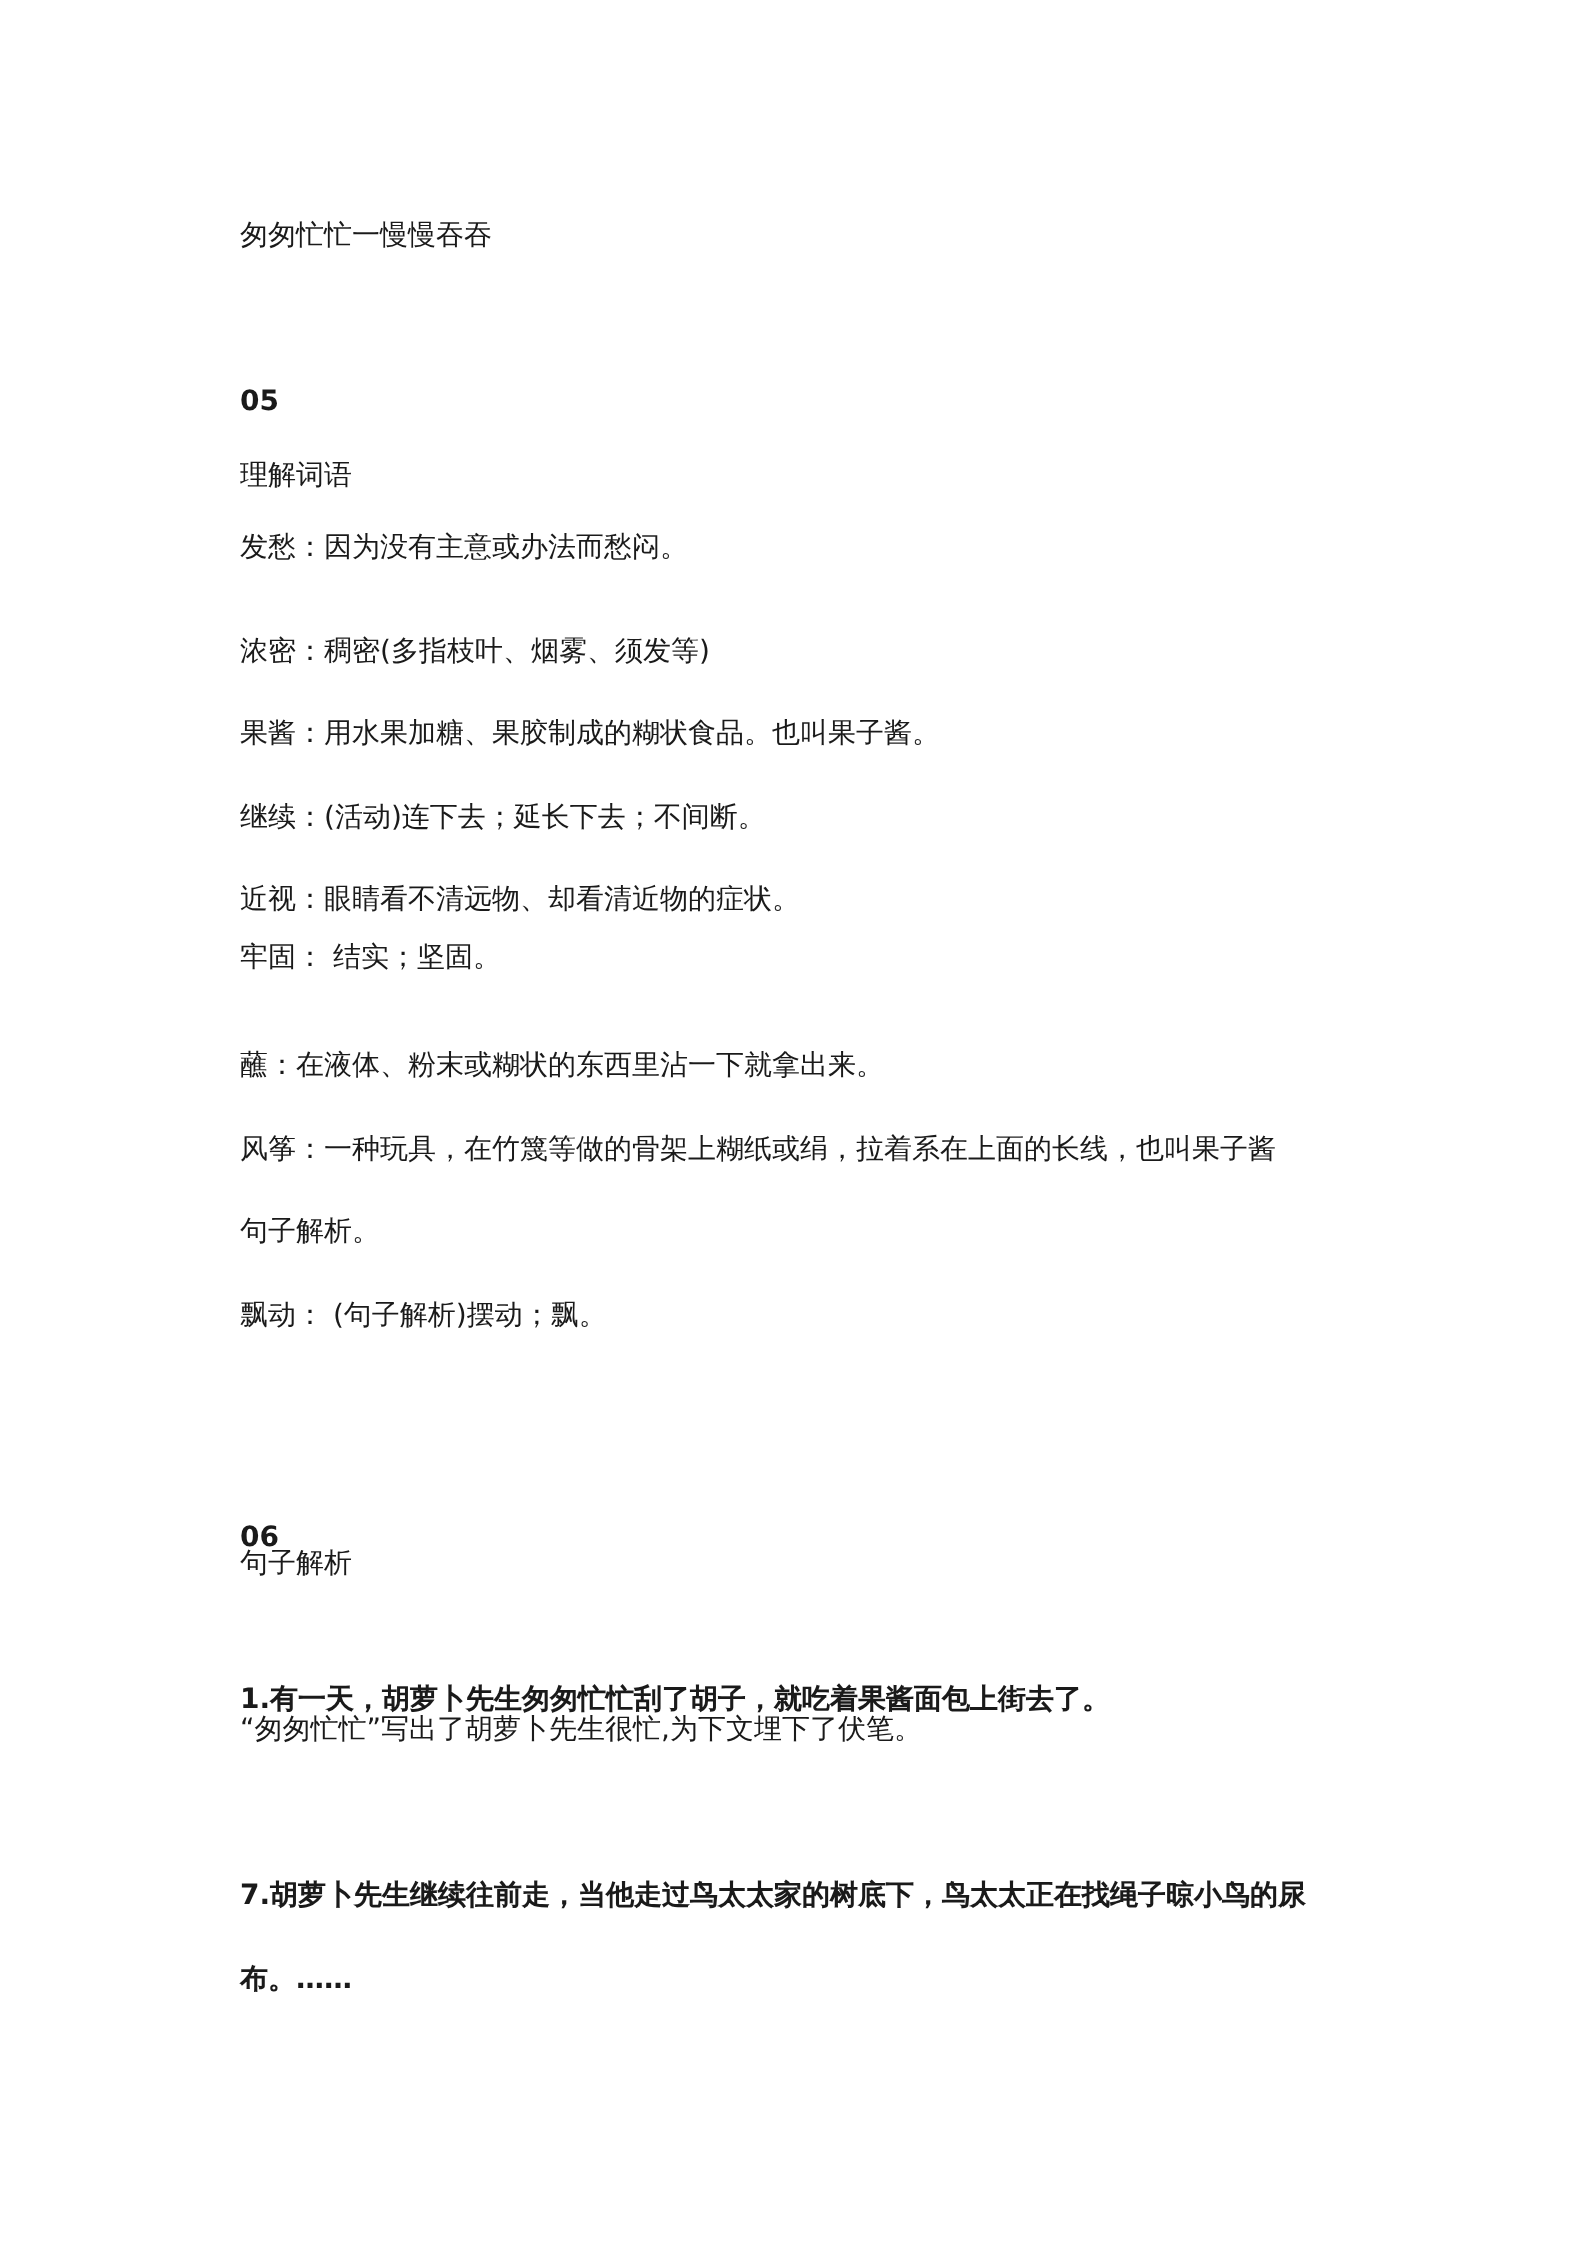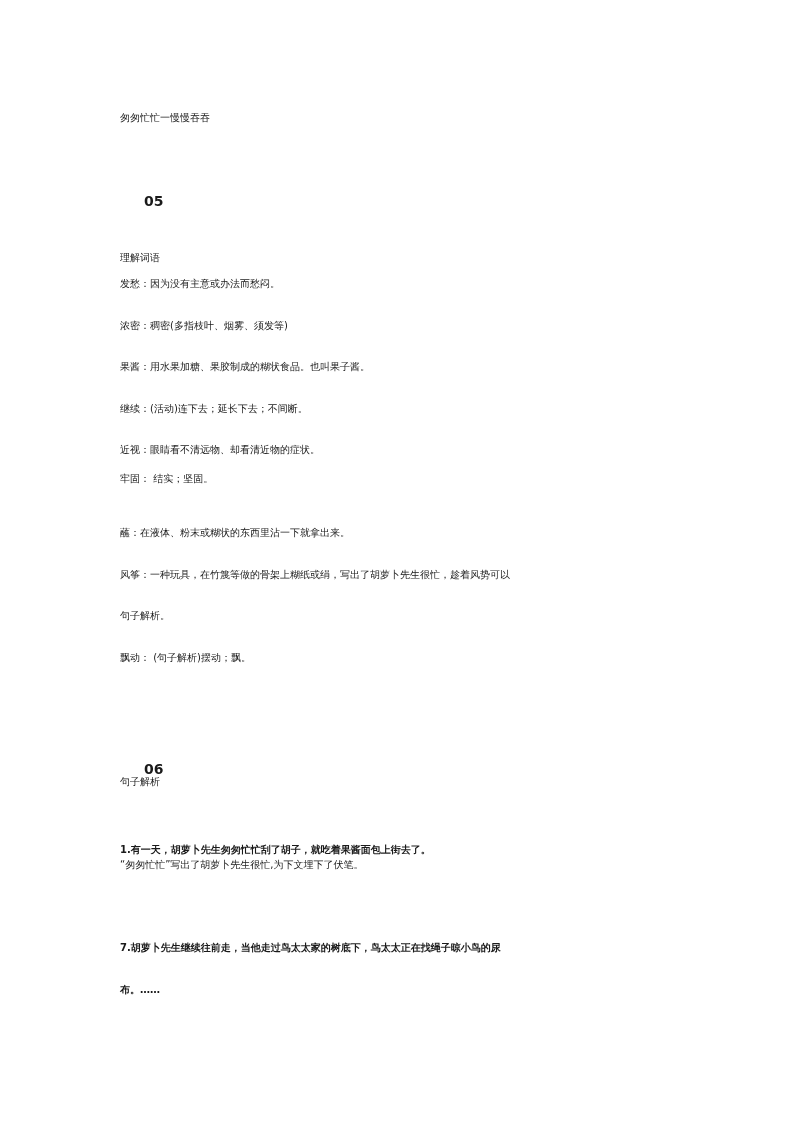--- a/index.html
+++ b/index.html
@@ -1,37 +1,37 @@
 <!DOCTYPE html>
 <html><head>
 <meta charset="utf-8">
 <style>
   html, body { margin: 0; padding: 0; background: #ffffff; }
   body { width: 793px; height: 1122px; position: relative; overflow: hidden;
          font-family: "DejaVu Sans", "Liberation Sans", sans-serif; color: #1a1a1a; }
-  .line { position: absolute; left: 120px; font-size: 10px; line-height: 20px; white-space: nowrap; }
+  .line { position: absolute; left: 120px; font-size: 14px; line-height: 20px; white-space: nowrap; }
   .bold { font-weight: bold; }
-  .num { font-size: 14px; margin-left: 24px; }
+  .num { font-size: 14px; }
 </style>
 </head>
 <body>
 
 <div class="line" style="top:108px">匆匆忙忙一慢慢吞吞</div>
 
 <div class="line bold num" style="top:191px">05</div>
-<div class="line" style="top:248px">理解词语</div>
+<div class="line" style="top:228px">理解词语</div>
 
-<div class="line" style="top:274px">发愁：因为没有主意或办法而愁闷。</div>
+<div class="line" style="top:264px">发愁：因为没有主意或办法而愁闷。</div>
 <div class="line" style="top:316px">浓密：稠密(多指枝叶、烟雾、须发等)</div>
 <div class="line" style="top:357px">果酱：用水果加糖、果胶制成的糊状食品。也叫果子酱。</div>
 <div class="line" style="top:399px">继续：(活动)连下去；延长下去；不间断。</div>
 <div class="line" style="top:440px">近视：眼睛看不清远物、却看清近物的症状。</div>
 <div class="line" style="top:469px">牢固： 结实；坚固。</div>
 <div class="line" style="top:523px">蘸：在液体、粉末或糊状的东西里沾一下就拿出来。</div>
-<div class="line" style="top:565px">风筝：一种玩具，在竹篾等做的骨架上糊纸或绢，写出了胡萝卜先生很忙，趁着风势可以</div>
+<div class="line" style="top:565px">风筝：一种玩具，在竹篾等做的骨架上糊纸或绢，拉着系在上面的长线，也叫果子酱</div>
 <div class="line" style="top:606px">句子解析。</div>
 <div class="line" style="top:648px">飘动： (句子解析)摆动；飘。</div>
 
 <div class="line bold num" style="top:759px">06</div>
 <div class="line" style="top:772px">句子解析</div>
 
 <div class="line bold" style="top:840px">1.有一天，胡萝卜先生匆匆忙忙刮了胡子，就吃着果酱面包上街去了。</div>
 <div class="line" style="top:855px">“匆匆忙忙”写出了胡萝卜先生很忙,为下文埋下了伏笔。</div>
 
 <div class="line bold" style="top:938px">7.胡萝卜先生继续往前走，当他走过鸟太太家的树底下，鸟太太正在找绳子晾小鸟的尿</div>

